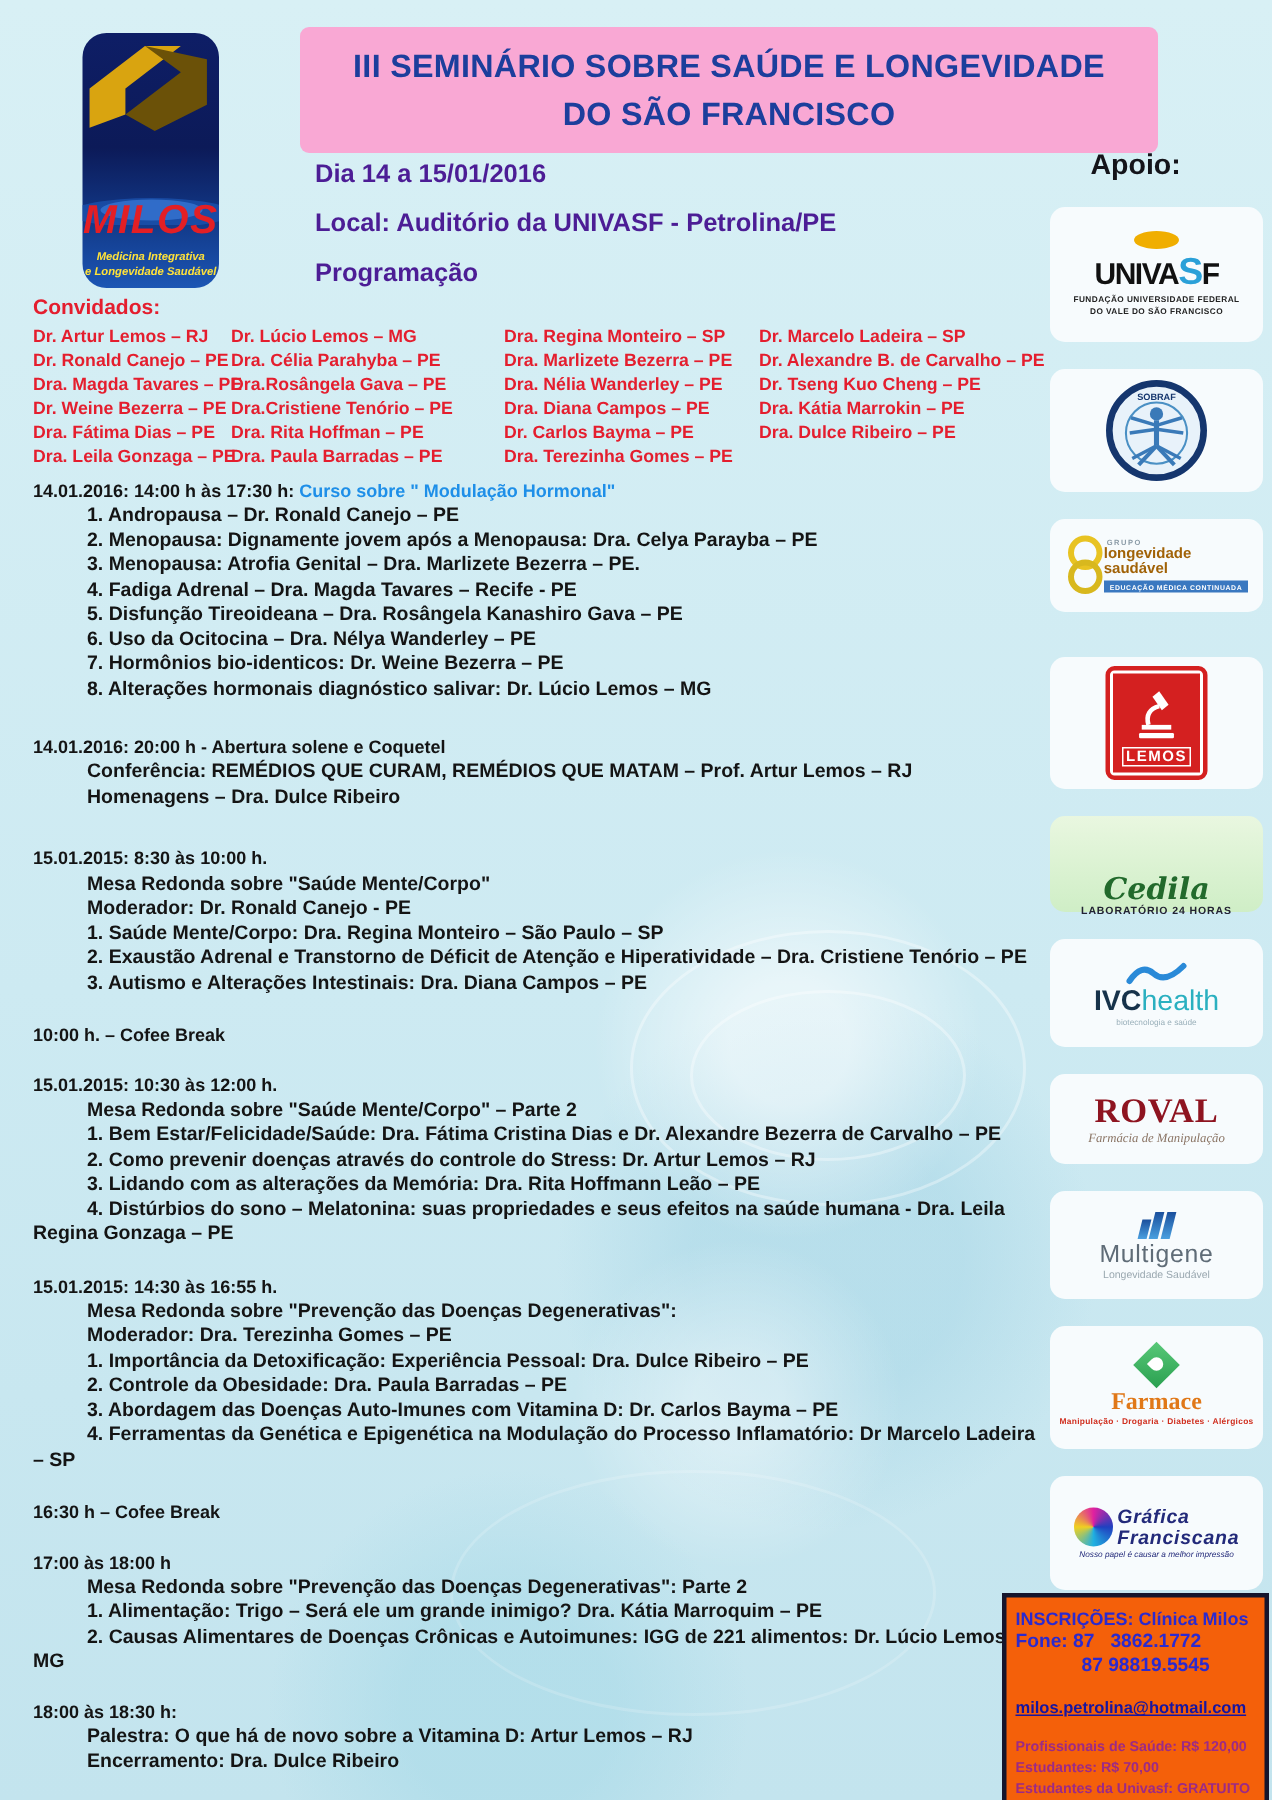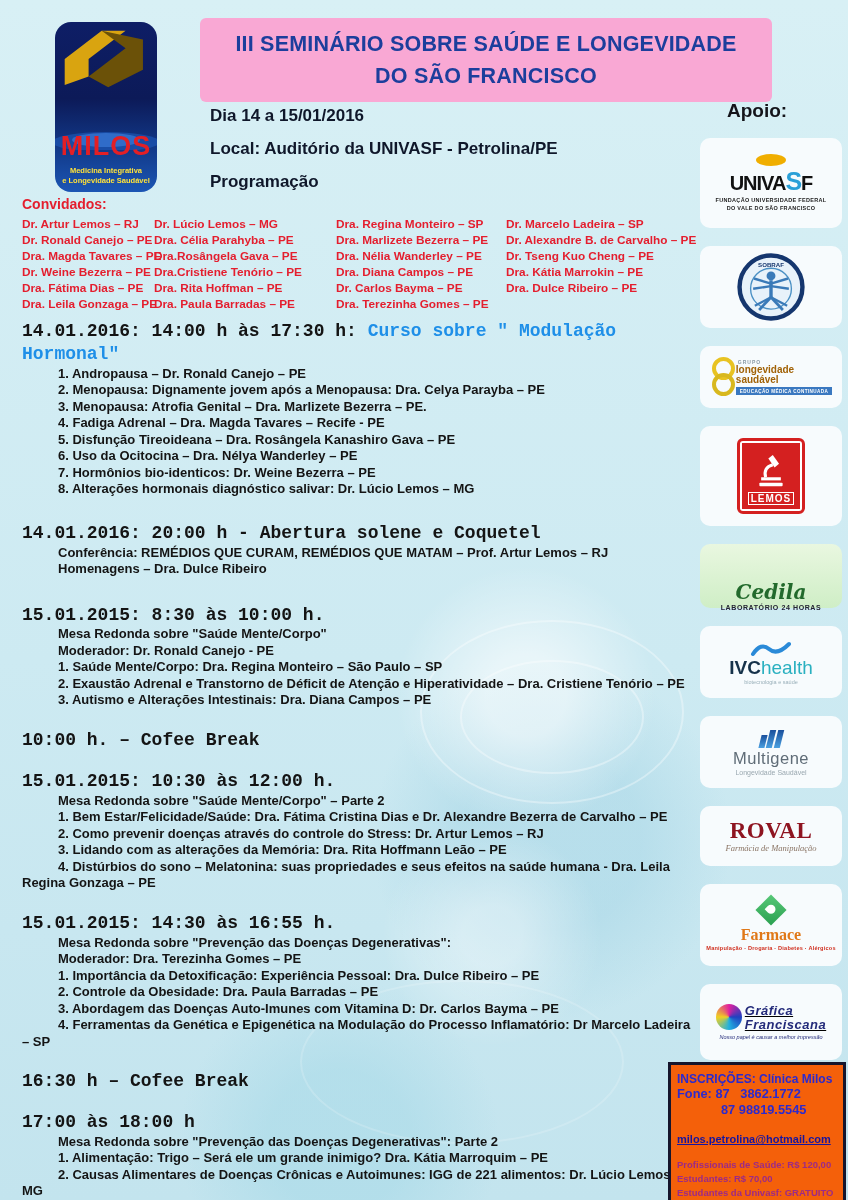--- a/index.html
+++ b/index.html
@@ -8,38 +8,38 @@
     font-family:"Liberation Sans",sans-serif;
     background:
       radial-gradient(circle at 62% 58%, rgba(255,255,255,0.55) 0 40px, rgba(255,255,255,0) 130px),
       radial-gradient(circle at 58% 78%, rgba(255,255,255,0.4) 0 30px, rgba(255,255,255,0) 110px),
       radial-gradient(circle at 65% 70%, rgba(150,205,225,0.35) 0 90px, rgba(150,205,225,0) 180px),
       radial-gradient(circle at 40% 95%, rgba(160,215,230,0.45) 0 70px, rgba(160,215,230,0) 160px),
       linear-gradient(180deg,#d8f0f5 0%,#cdeaf2 55%,#c3e4ee 100%);
   }
   .ripple{position:absolute;border:2px solid rgba(255,255,255,0.35);border-radius:50%;pointer-events:none;}
   
-  .milos-logo{position:absolute;left:55px;top:22px;width:102px;height:170px;border-radius:16px;
+  .milos-logo{position:absolute;left:55px;top:22px;width:91px;height:170px;border-radius:16px;
     background:linear-gradient(180deg,#0e1e66 0%,#0c1a58 45%,#123a8a 75%,#1c56b4 100%);
-    display:flex;flex-direction:column;align-items:center;overflow:hidden;}
+    display:flex;flex-direction:column;align-items:center;overflow:hidden;font-style:italic;}
   .milos-name{color:#e31f25;font-weight:bold;font-size:27px;letter-spacing:1px;margin-top:2px;}
   .milos-tag{color:#ffe23a;font-size:7.5px;font-weight:bold;line-height:1.25;text-align:center;}
   .title-box{position:absolute;left:200px;top:18px;width:572px;height:84px;background:#f9a8d4;border-radius:6px;
     display:flex;flex-direction:column;align-items:center;justify-content:center;}
   .title-box div{color:#1c3e9c;font-weight:bold;font-size:21.5px;letter-spacing:0.2px;line-height:1.5;}
   .head-lines{position:absolute;left:210px;top:106px;display:flex;flex-direction:column;gap:13px;}
-  .head-lines div{color:#0f172a;font-weight:bold;font-size:17px;}
+  .head-lines div{color:#4c1d95;font-weight:bold;font-size:17px;}
   .apoio{position:absolute;left:727px;top:100px;font-size:19px;font-weight:bold;color:#14141a;}
   
   .main{position:absolute;left:22px;top:196px;width:676px;}
   .conv-label{color:#e41e2e;font-weight:bold;font-size:14px;margin-bottom:4px;}
   .conv-grid{display:grid;grid-template-columns:132px 182px 170px 192px;}
   .conv-col div{color:#e41e2e;font-weight:bold;font-size:11.8px;line-height:16px;white-space:nowrap;}
   .sec{color:#141414;font-weight:bold;font-size:13px;line-height:1.27;}
-  .sec-head{font-size:18px;font-family:Liberation Mono, monospace;}
+  .sec-head{font-size:12px;}
   .hl{color:#1e8fe8;}
   .ind{margin-left:36px;}
   .item{text-indent:36px;}
   .s1{margin-top:8px;} .s2{margin-top:24px;} .s3{margin-top:26px;} .s4{margin-top:20px;}
   .s5{margin-top:18px;} .s6{margin-top:20px;} .s7{margin-top:20px;} .s8{margin-top:18px;} .s9{margin-top:18px;}
   
   .sidebar{position:absolute;left:700px;top:138px;width:142px;display:flex;flex-direction:column;align-items:center;}
   .card{background:#f7fbfd;border-radius:10px;width:142px;display:flex;flex-direction:column;
         align-items:center;justify-content:center;margin-bottom:18px;box-sizing:border-box;}
   .c-univasf{height:90px;}
@@ -49,21 +49,21 @@
   .uni-sub{font-size:5.5px;font-weight:bold;color:#222;letter-spacing:0.3px;line-height:1.5;text-align:center;}
   .c-sobraf{height:82px;}
   .c-longev{height:62px;flex-direction:row;gap:4px;}
   .lg-icon{width:22px;height:40px;position:relative;}
   .lg-icon i{position:absolute;left:2px;width:15px;height:15px;border:4px solid #e8c322;border-radius:50%;display:block;}
   .lg-icon i:first-child{top:0;} .lg-icon i:last-child{top:16px;border-color:#d8b81e;}
   .lg-text{display:flex;flex-direction:column;align-items:flex-start;}
   .lg-grupo{font-size:5px;color:#8a9aa6;font-weight:bold;letter-spacing:1px;margin-left:2px;}
   .lg-name{font-size:10px;font-weight:bold;color:#a16207;line-height:1.0;}
   .lg-banner{background:#3a78c0;color:#fff;font-size:4.6px;font-weight:bold;padding:1.5px 4px;margin-top:2px;letter-spacing:0.4px;}
-  .c-lemos{height:100px;}
+  .c-lemos{height:88px;margin-top:12px;}
   .lemos-outer{border:3px solid #d42020;border-radius:6px;padding:2px;background:#fff;}
   .lemos-inner{background:#d42020;width:58px;height:66px;display:flex;flex-direction:column;align-items:center;justify-content:flex-end;}
   .lemos-name{color:#fff;border:1.5px solid #fff;font-size:10px;font-weight:bold;letter-spacing:1px;padding:0 2px;margin-bottom:4px;}
   .c-cedila{height:64px;background:linear-gradient(180deg,#e9f7e0,#cfeec6);}
   .cedila-name{font-family:"DejaVu Serif",serif;font-style:italic;font-weight:bold;font-size:20px;color:#226a2c;line-height:1;margin-top:40px;}
   .cedila-sub{font-size:7px;font-weight:bold;color:#223;letter-spacing:0.6px;margin-top:2px;}
   .c-ivc{height:72px;text-align:right;}
   .ivc-name{font-size:19px;line-height:1;}
   .ivc-name .p1{color:#16324a;font-weight:900;} .ivc-name .p2{color:#2ab0c0;font-weight:normal;}
   .ivc-sub{font-size:5.5px;color:#9ab0ba;margin-top:2px;}
@@ -75,21 +75,21 @@
   .mg-icon i{display:block;width:6px;background:linear-gradient(180deg,#1a4f9c,#4aa0e0);transform:skewX(-14deg);}
   .mg-icon i:nth-child(1){height:13px;} .mg-icon i:nth-child(2){height:18px;} .mg-icon i:nth-child(3){height:18px;}
   .mg-name{font-size:16.5px;color:#5f6c77;letter-spacing:0.5px;line-height:1;}
   .mg-sub{font-size:7px;color:#9aa8b0;margin-top:2px;}
   .c-farmace{height:82px;}
   .fm-diamond{width:22px;height:22px;background:linear-gradient(135deg,#58c878,#2aa050);transform:rotate(45deg);margin-bottom:6px;position:relative;}
   .fm-diamond::after{content:"";position:absolute;left:6px;top:6px;width:9px;height:9px;background:#fff;border-radius:50% 50% 50% 0;}
   .fm-name{font-family:"Liberation Serif",serif;font-weight:bold;font-size:16px;color:#e07818;line-height:1;}
   .fm-sub{font-size:5.6px;font-weight:bold;color:#d03020;margin-top:2px;letter-spacing:0.2px;}
   .c-grafica{height:76px;margin-bottom:0;}
-  .gf-row{display:flex;gap:3px;text-decoration:underline;}
+  .gf-row{display:flex;align-items:center;gap:3px;}
   .gf-icon{width:26px;height:26px;border-radius:50%;background:conic-gradient(#e020a0,#2040c0,#20b0e0,#f0d020,#e020a0);}
   .gf-text{display:flex;flex-direction:column;}
   .gf-name{font-style:italic;font-weight:900;font-size:13px;color:#232a7a;line-height:1.05;letter-spacing:0.5px;}
   .gf-sub{font-style:italic;font-size:5.5px;color:#232a7a;margin-top:3px;}
   
   .insc{position:absolute;left:668px;top:1062px;width:178px;box-sizing:border-box;background:#f4600a;
         border:3px solid #15152c;padding:7px 6px 9px 6px;}
   .insc-title{color:#2c2ace;font-weight:bold;font-size:12px;line-height:1.2;}
   .insc-phone{color:#2c2ace;font-weight:bold;font-size:12.8px;line-height:1.25;}
   .insc-phone2{padding-left:44px;}
@@ -304,33 +304,33 @@
   </div>
 
   <div class="card c-ivc">
     <svg width="42" height="18" viewBox="0 0 42 18">
       <path d="M3 14 Q11 2 19 9 T39 4" stroke="#2a8ad8" stroke-width="4" fill="none" stroke-linecap="round"></path>
     </svg>
     <div class="ivc-name"><span class="p1">IVC</span><span class="p2">health</span></div>
     <div class="ivc-sub">biotecnologia e saúde</div>
   </div>
 
+  <div class="card c-roval">
+    <div class="roval-name">ROVAL</div>
+    <div class="roval-sub">Farmácia de Manipulação</div>
+  </div>
+
   <div class="card c-multi">
     <div class="mg-icon">
         <i></i>
         <i></i>
         <i></i>
       </div>
     <div class="mg-name">Multigene</div>
     <div class="mg-sub">Longevidade Saudável</div>
-  </div>
-
-  <div class="card c-roval">
-    <div class="roval-name">ROVAL</div>
-    <div class="roval-sub">Farmácia de Manipulação</div>
   </div>
 
   <div class="card c-farmace">
     <div class="fm-diamond"></div>
     <div class="fm-name">Farmace</div>
     <div class="fm-sub">Manipulação · Drogaria · Diabetes · Alérgicos</div>
   </div>
 
   <div class="card c-grafica">
     <div class="gf-row">

